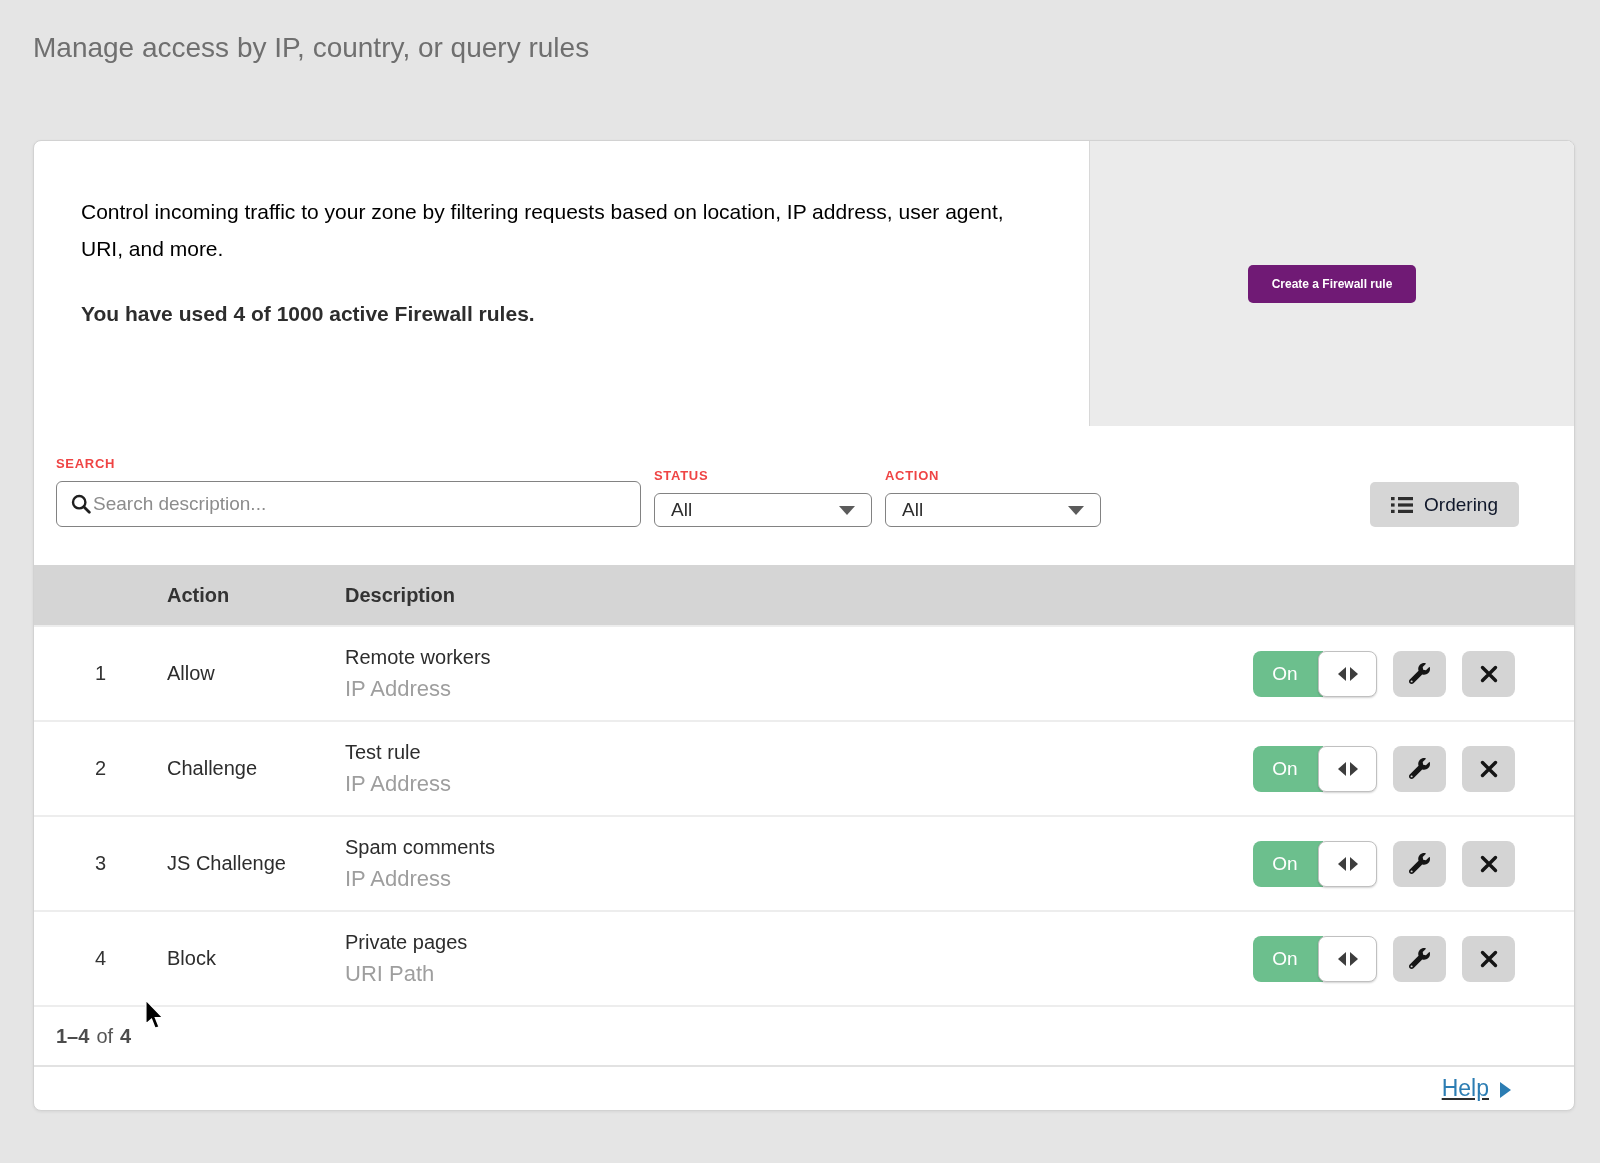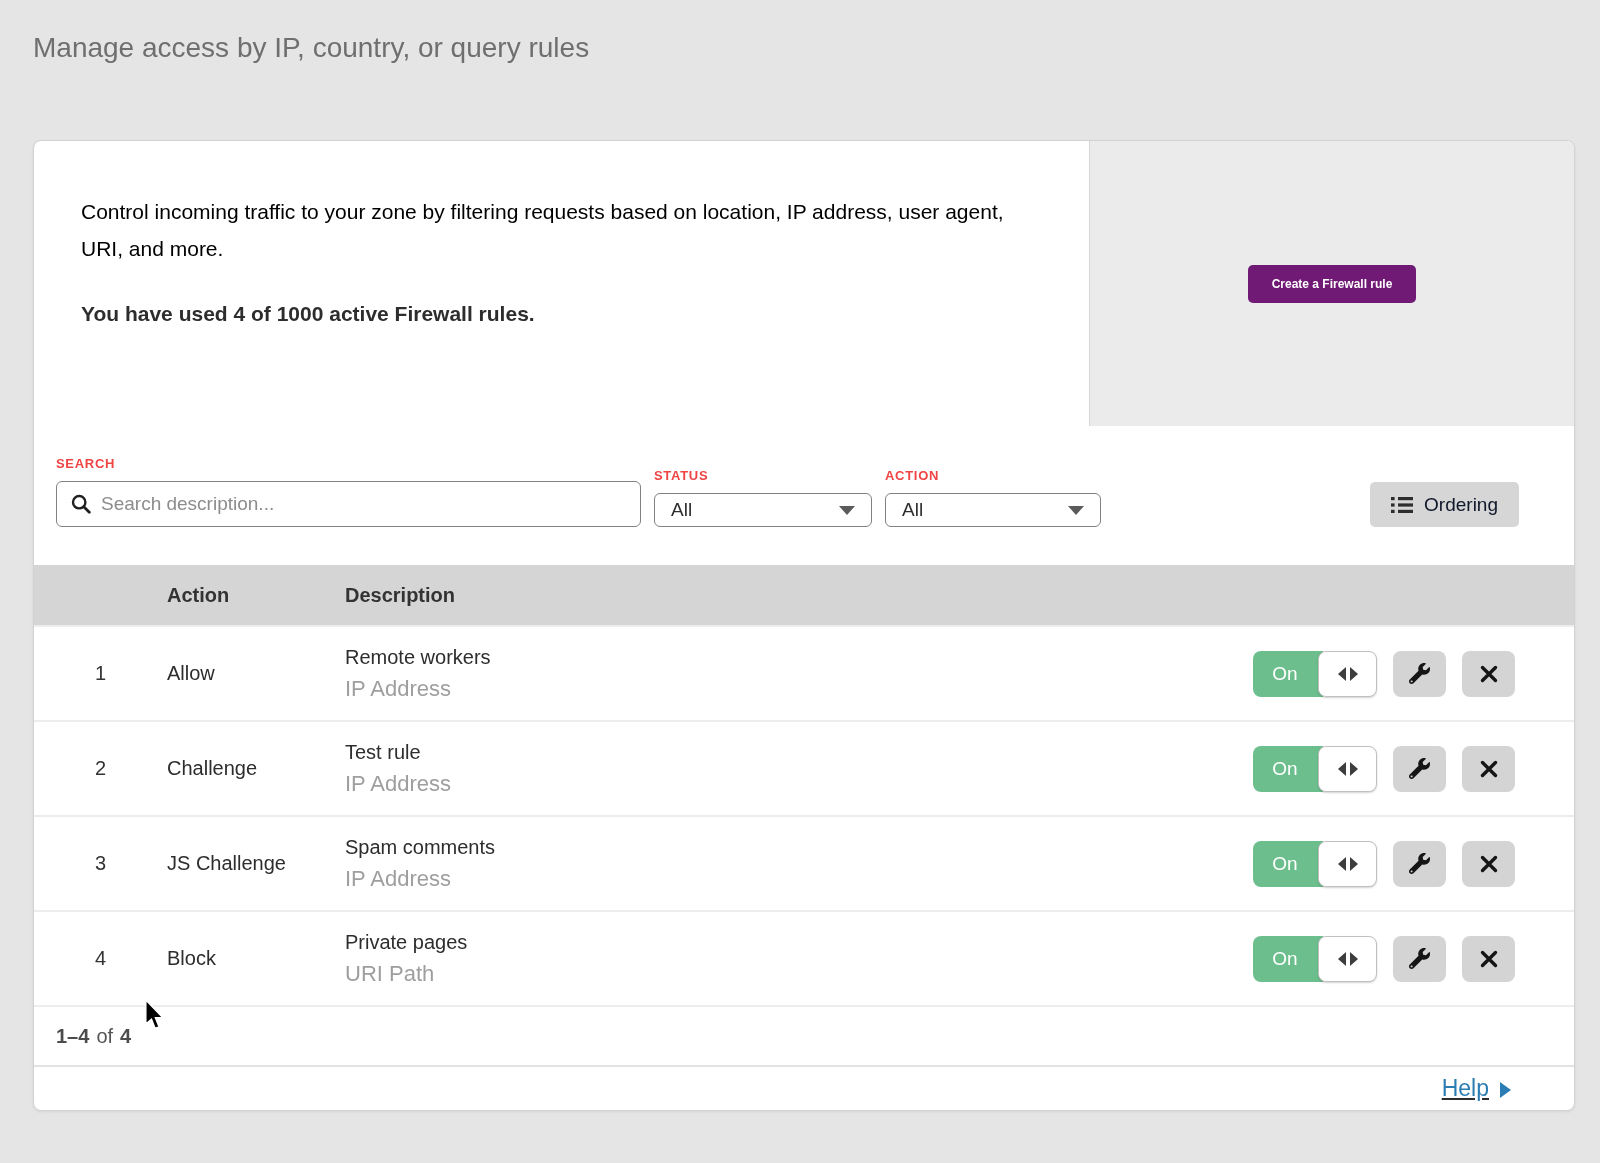--- a/index.html
+++ b/index.html
@@ -55,21 +55,21 @@
     padding: 30px 55px 38px 22px;
     gap: 13px;
   }
   .filter-group { display: flex; flex-direction: column; gap: 10px; }
   .filter-label { font-size: 13px; font-weight: 700; color: #ef4444; letter-spacing: 0.7px; }
   .search-box {
     width: 585px; height: 46px;
     border: 1px solid #828282; border-radius: 6px;
     background: #fff;
     display: flex; align-items: center;
-    padding: 0 14px; gap: 10px;
+    padding: 0 14px; gap: 2px;
   }
   .search-box input {
     border: none; outline: none; flex: 1;
     font-family: "Liberation Sans", sans-serif;
     font-size: 19px; color: #333; background: transparent;
   }
   .search-box input::placeholder { color: #8c8c8c; }
   .select {
     height: 34px;
     border: 1px solid #828282; border-radius: 6px;

